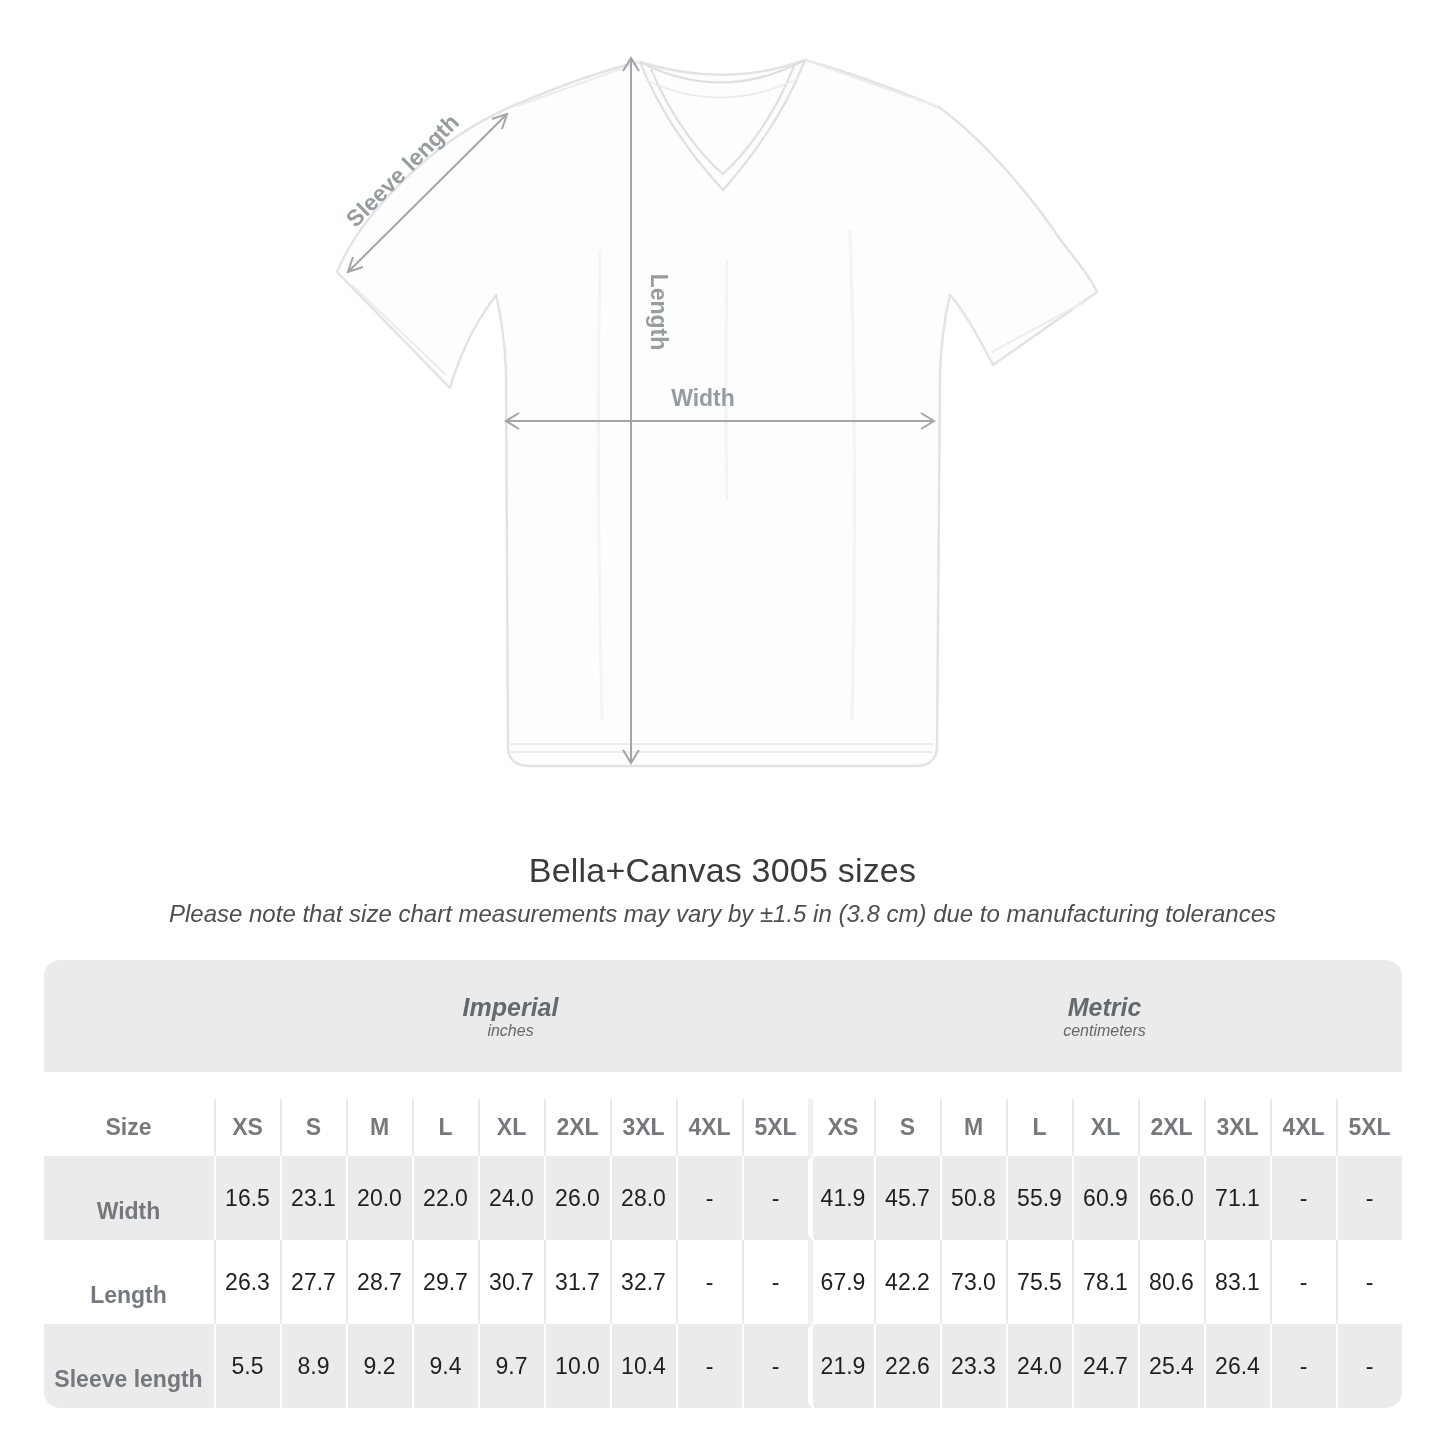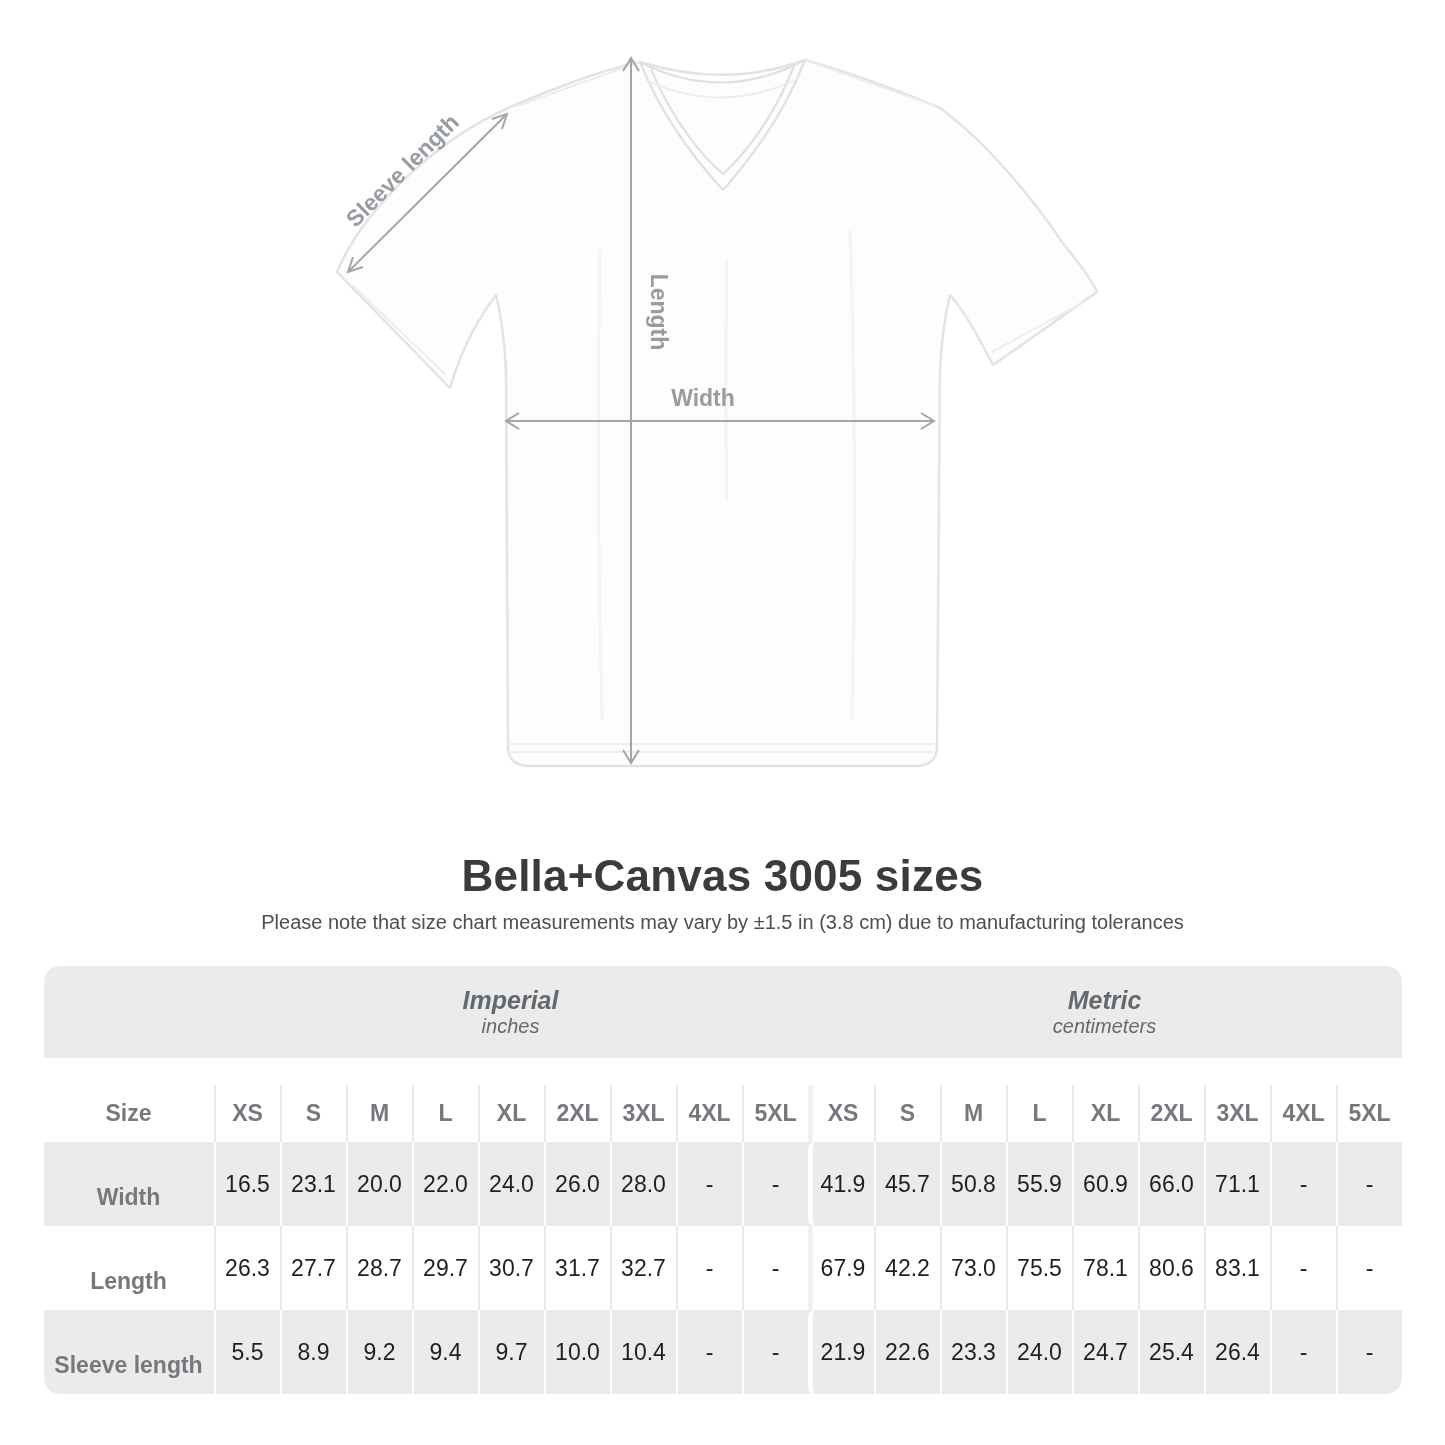--- a/index.html
+++ b/index.html
@@ -10,44 +10,44 @@
     overflow: hidden;
   }
 
   
   .diagram { position: relative; width: 1445px; height: 845px; }
   .diagram svg { position: absolute; left: 0; top: 0; }
 
   
   .title-block { text-align: center; margin-top: 6px; }
   .title-block h1 {
-    font-size: 44px; font-weight: bold; color: #3b3b3b; letter-spacing: 0.2px;
+    font-size: 34px; font-weight: normal; color: #3b3b3b; letter-spacing: 0.2px;
   }
   .title-block .subtitle {
-    margin-top: 10px; font-size: 20px; color: #4e4e4e;
+    margin-top: 10px; font-size: 24px; font-style: italic; color: #4e4e4e;
   }
 
   
   .size-table {
     width: 1358px; margin: 32px auto 0;
     border-radius: 16px; overflow: hidden;
   }
   .grid-row {
     display: grid;
     grid-template-columns: 170px repeat(18, 1fr);
   }
-  .band { height: 92px; background: #ebebeb; }
+  .band { height: 112px; background: #ebebeb; }
   .group {
     display: flex; flex-direction: column;
     align-items: center; justify-content: center;
   }
   .group.imperial { grid-column: 2 / span 9; }
   .group.metric   { grid-column: 11 / span 9; }
   .g-label { font-size: 25px; font-weight: bold; font-style: italic; color: #64696e; }
-  .g-sub   { font-size: 20px; font-style: italic; color: #64696e; }
+  .g-sub   { font-size: 16px; font-style: italic; color: #64696e; }
 
   .t-row { height: 84px; }
   .row-white { background: #ffffff; }
   .row-gray  { background: #ebebeb; }
 
   .cell {
     display: flex; align-items: center; justify-content: center;
     font-size: 23px; color: #1f1f1f;
   }
   .head-cell, .label-cell { font-weight: bold; color: #75797d; margin-top: 27px; }

